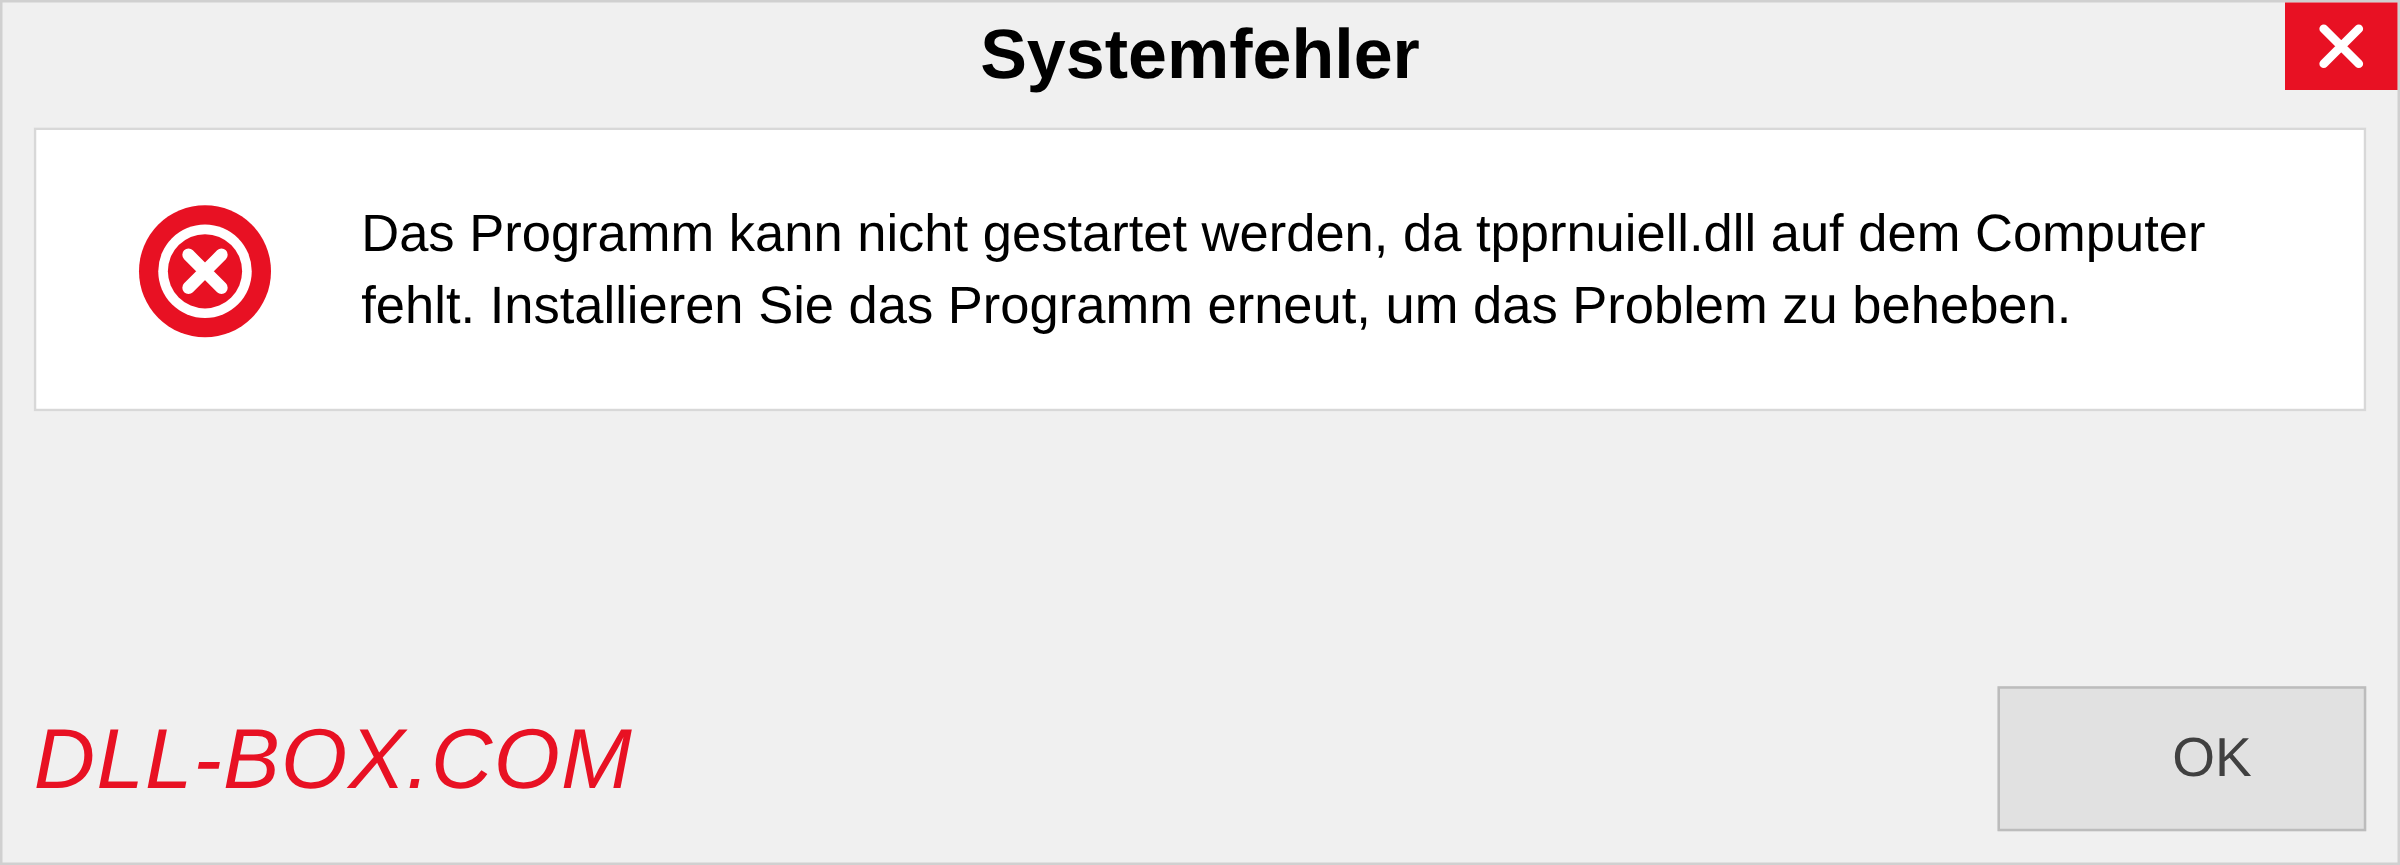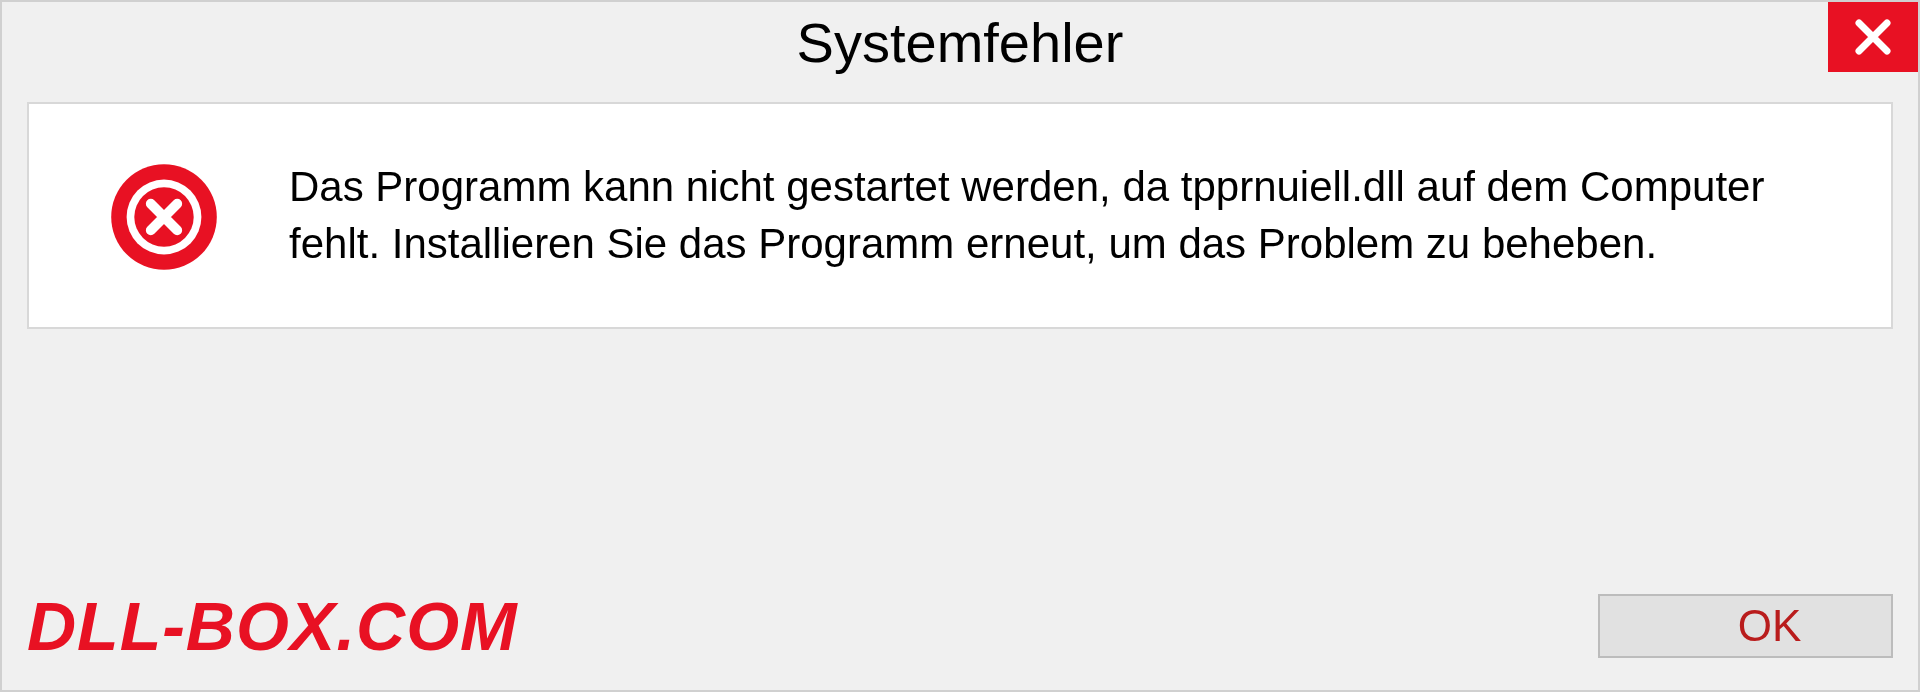--- a/index.html
+++ b/index.html
@@ -25,21 +25,21 @@
     }
     .titlebar {
       height: 80px;
       display: flex;
       align-items: center;
       position: relative;
       padding-left: 0;
     }
     .title-text {
       font-size: 56px;
-      font-weight: 400;
+      font-weight: 700;
       color: #000;
       margin: 0 auto;
       text-align: center;
       width: 100%;
     }
     .close-btn {
       position: absolute;
       right: 0;
       top: 0;
       width: 90px;
@@ -78,33 +78,33 @@
       position: absolute;
       bottom: 25px;
       left: 25px;
       right: 25px;
       display: flex;
       justify-content: space-between;
       align-items: center;
     }
     .watermark {
       font-size: 68px;
-      font-weight: 700;
+      font-weight: 400;
       font-style: italic;
       color: #e81123;
       letter-spacing: 1px;
       font-family: Arial, sans-serif;
     }
     .ok-btn {
       width: 295px;
-      height: 64px;
+      height: 116px;
       background: #e1e1e1;
       border: 2px solid #bcbcbc;
       font-size: 44px;
-      color: #b91c1c;
+      color: #404040;
       cursor: pointer;
       font-family: inherit;
       padding-left: 48px;
     }
   </style>
 </head>
 <body>
 
 <div class="dialog">
   <div class="titlebar">

